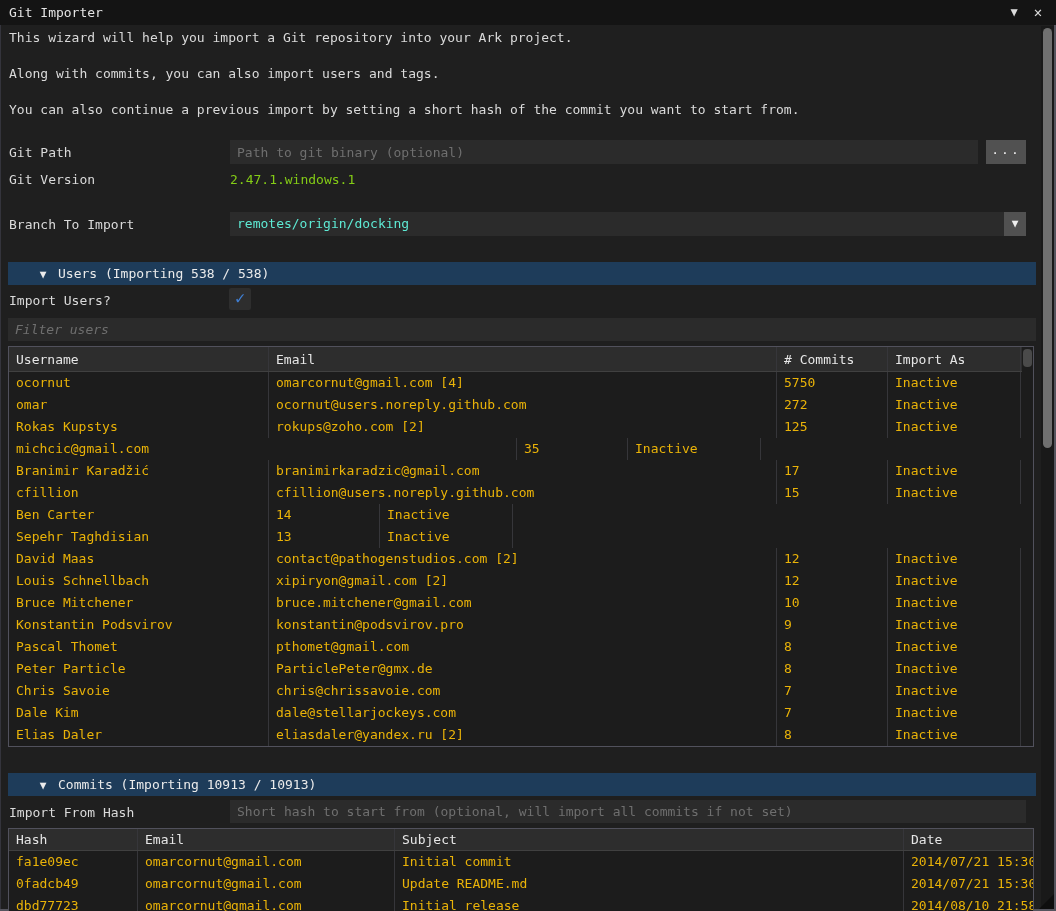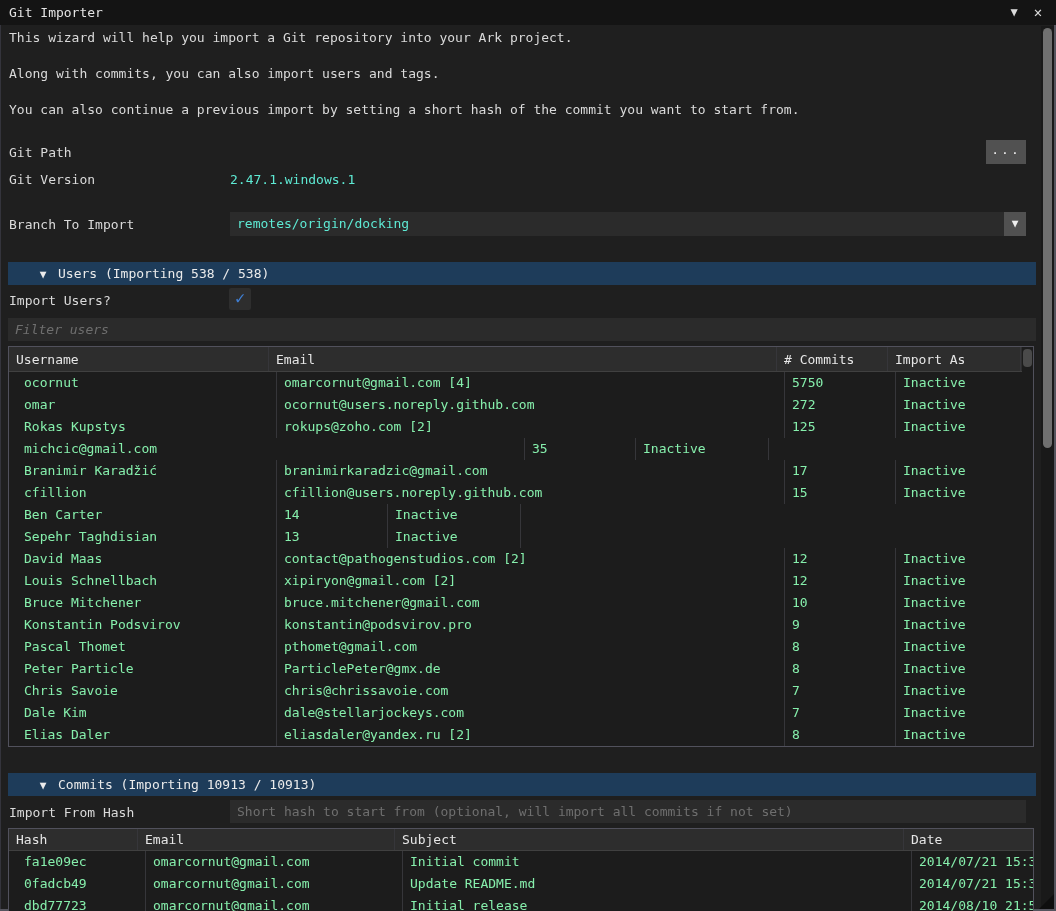--- a/index.html
+++ b/index.html
@@ -57,42 +57,42 @@
   .itable { position:absolute; left:8px; width:1026px; background:#1c1c1c;
             border:1px solid #51515c; overflow:hidden; }
   .users-table { top:346px; height:401px; }
   .commits-table { top:828px; height:83px; border-bottom:0; }
 
   .thead { display:flex; background:#2d2d2d; color:#e6e6e6; }
   .users-table .thead { height:25px; line-height:25px; border-bottom:1px solid #404040; }
   .commits-table .thead { height:22px; line-height:22px; border-bottom:1px solid #404040; }
   .thcell, .tcell { padding-left:7px; border-right:1px solid #36363a;
                     overflow:hidden; white-space:nowrap; flex:none; }
-  .trow { display:flex; height:22px; line-height:22px; color:#86efac; cursor:pointer;margin-left:8px; }
+  .trow { display:flex; height:22px; line-height:22px; color:#eab308; cursor:pointer; }
 
   .users-table .c0 { width:260px; } .users-table .c1 { width:508px; }
   .users-table .c2 { width:111px; } .users-table .c3 { width:133px; }
   .commits-table .c0 { width:129px; } .commits-table .c1 { width:257px; }
   .commits-table .c2 { width:509px; } .commits-table .c3 { width:129px; border-right:0; }
 
   .table-scrollbar { position:absolute; right:0; top:0; bottom:0; width:11px; background:#1c1c1c; }
   .table-scrollbar .thumb { position:absolute; left:1px; right:1px; top:2px; height:18px;
                             background:#4a4a4a; border-radius:4px; }
 
   .win-scrollbar { position:absolute; right:2px; top:26px; bottom:2px; width:13px; background:#191919; }
   .win-scrollbar .thumb { position:absolute; left:2px; width:9px; top:2px; height:420px;
                           background:#707070; border-radius:5px; }
 
   .resize-grip { position:absolute; right:2px; bottom:2px; width:0; height:0;
                  border-left:15px solid transparent; border-bottom:15px solid #0e0e0e; }
 
   
   .intro1 { top:30px; } .intro2 { top:66px; } .intro3 { top:102px; }
   .lbl-gitpath { top:145px; } .in-gitpath { left:230px; top:140px; width:748px; height:24px; }
-  .lbl-gitver { top:172px; } .val-gitver { position:absolute; left:230px; top:172px; color:#5eead4; }
+  .lbl-gitver { top:172px; } .val-gitver { position:absolute; left:230px; top:172px; color:#84cc16; }
   .lbl-branch { top:217px; }
   .hdr-users { top:262px; }
   .lbl-importusers { top:293px; }
   .in-filter { left:8px; top:318px; width:1028px; height:23px;font-style:italic; }
   .hdr-commits { top:773px; }
   .lbl-fromhash { top:805px; }
   .in-fromhash { left:230px; top:800px; width:796px; height:23px; }
 </style>
 </head>
 <body>
@@ -103,20 +103,21 @@
     <span class="title">Git Importer</span>
     <span class="tb-icon tb-collapse">▼</span>
     <span class="tb-icon tb-close">✕</span>
   </div>
 
   <div class="line intro1">This wizard will help you import a Git repository into your Ark project.</div>
   <div class="line intro2">Along with commits, you can also import users and tags.</div>
   <div class="line intro3">You can also continue a previous import by setting a short hash of the commit you want to start from.</div>
 
   <div class="lbl lbl-gitpath">Git Path</div>
+  <input class="input in-gitpath" placeholder="Path to git binary (optional)" style="">
   <div class="btn btn-browse">...</div>
 
   <div class="lbl lbl-gitver">Git Version</div>
   <div class="val-gitver">2.47.1.windows.1</div>
 
   <div class="lbl lbl-branch">Branch To Import</div>
   <div class="combo">
     <span class="combo-value">remotes/origin/docking</span>
     <span class="combo-arrow">▼</span>
   </div>

